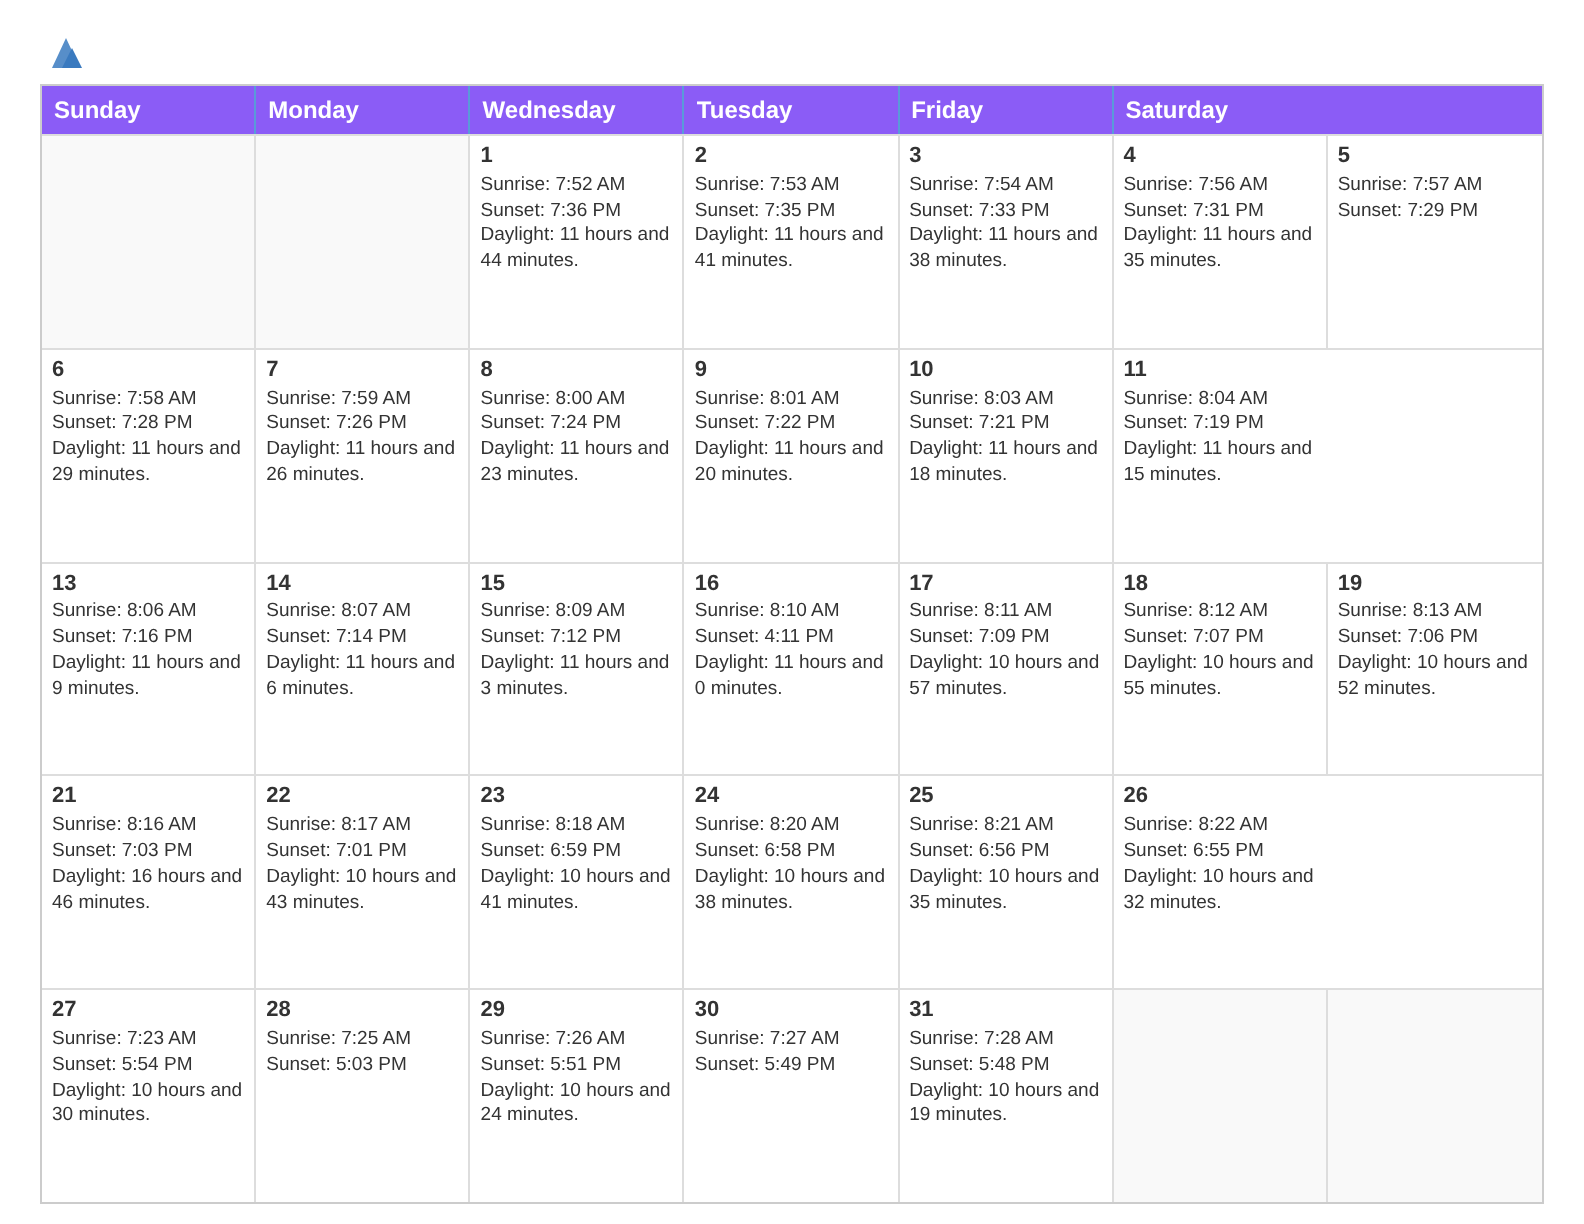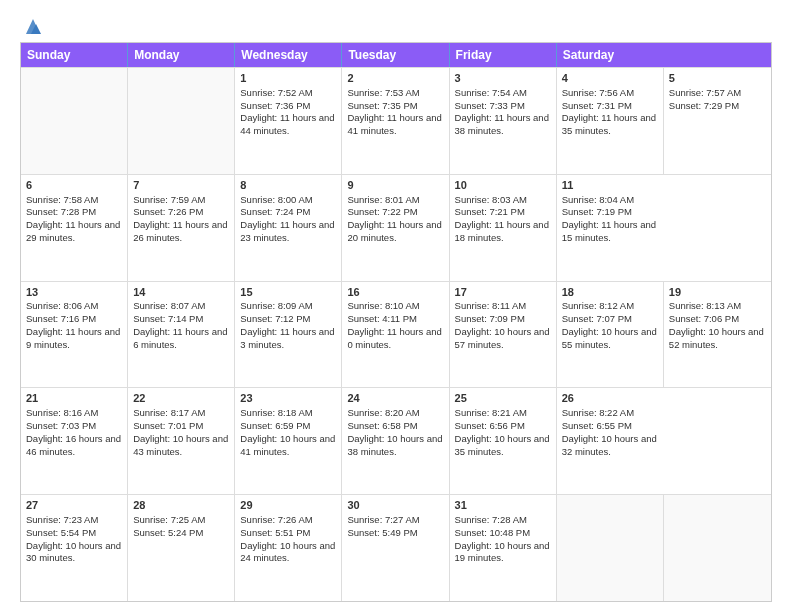--- a/index.html
+++ b/index.html
@@ -151,22 +151,22 @@
         <div class="cal-row">
           <div class="cal-cell"><span class="day-num">21</span><span>Sunrise: 8:16 AM</span><br><span>Sunset: 7:03 PM</span><br><span>Daylight: 16 hours and 46 minutes.</span></div>
           <div class="cal-cell"><span class="day-num">22</span><span>Sunrise: 8:17 AM</span><br><span>Sunset: 7:01 PM</span><br><span>Daylight: 10 hours and 43 minutes.</span></div>
           <div class="cal-cell"><span class="day-num">23</span><span>Sunrise: 8:18 AM</span><br><span>Sunset: 6:59 PM</span><br><span>Daylight: 10 hours and 41 minutes.</span></div>
           <div class="cal-cell"><span class="day-num">24</span><span>Sunrise: 8:20 AM</span><br><span>Sunset: 6:58 PM</span><br><span>Daylight: 10 hours and 38 minutes.</span></div>
           <div class="cal-cell"><span class="day-num">25</span><span>Sunrise: 8:21 AM</span><br><span>Sunset: 6:56 PM</span><br><span>Daylight: 10 hours and 35 minutes.</span></div>
           <div class="cal-cell"><span class="day-num">26</span><span>Sunrise: 8:22 AM</span><br><span>Sunset: 6:55 PM</span><br><span>Daylight: 10 hours and 32 minutes.</span></div>
         </div>
         <div class="cal-row">
           <div class="cal-cell"><span class="day-num">27</span><span>Sunrise: 7:23 AM</span><br><span>Sunset: 5:54 PM</span><br><span>Daylight: 10 hours and 30 minutes.</span></div>
-          <div class="cal-cell"><span class="day-num">28</span><span>Sunrise: 7:25 AM</span><br><span>Sunset: 5:24 PM</span><br></div>
+          <div class="cal-cell"><span class="day-num">28</span><span>Sunrise: 7:25 AM</span><br><span>Sunset: 5:03 PM</span><br></div>
           <div class="cal-cell"><span class="day-num">29</span><span>Sunrise: 7:26 AM</span><br><span>Sunset: 5:51 PM</span><br><span>Daylight: 10 hours and 24 minutes.</span></div>
           <div class="cal-cell"><span class="day-num">30</span><span>Sunrise: 7:27 AM</span><br><span>Sunset: 5:49 PM</span><br></div>
-          <div class="cal-cell"><span class="day-num">31</span><span>Sunrise: 7:28 AM</span><br><span>Sunset: 10:48 PM</span><br><span>Daylight: 10 hours and 19 minutes.</span></div>
+          <div class="cal-cell"><span class="day-num">31</span><span>Sunrise: 7:28 AM</span><br><span>Sunset: 5:48 PM</span><br><span>Daylight: 10 hours and 19 minutes.</span></div>
           <div class="cal-cell empty"></div>
           <div class="cal-cell empty"></div>
         </div>
       </div>
   </div>
 </div>
 
 </body></html>

